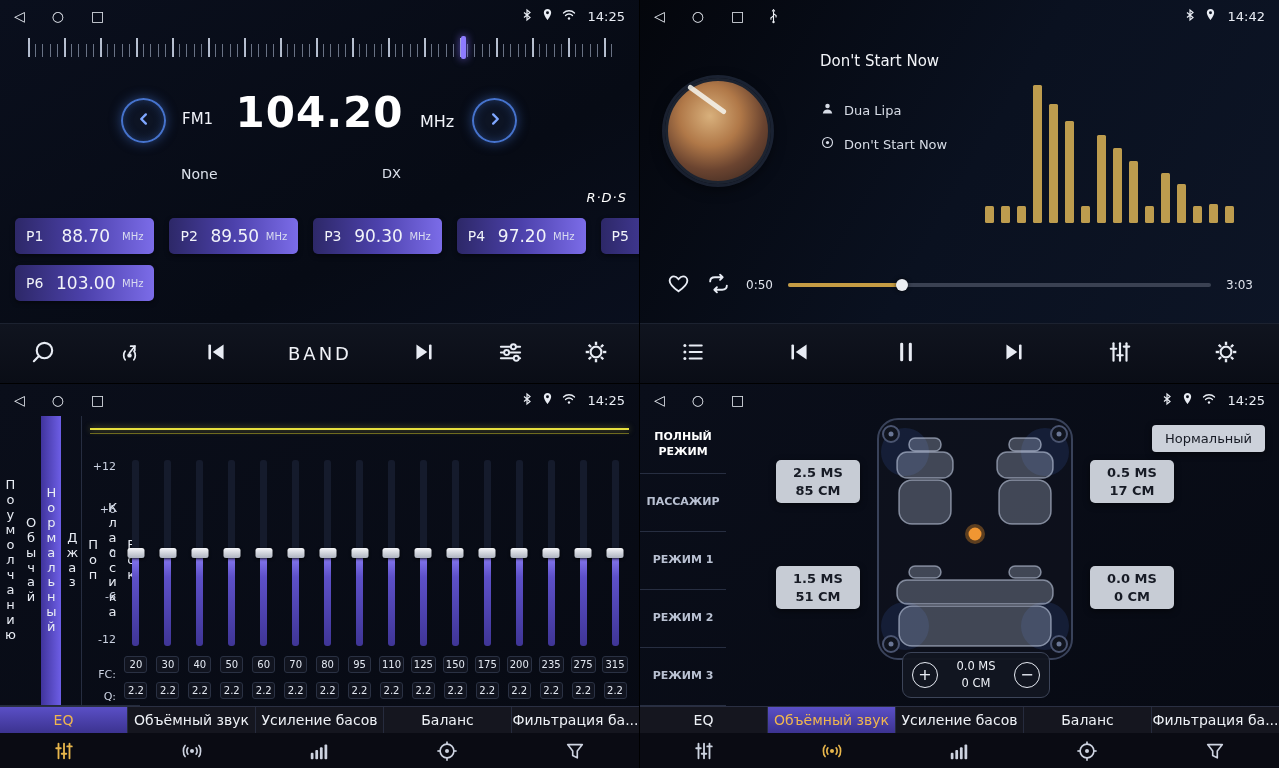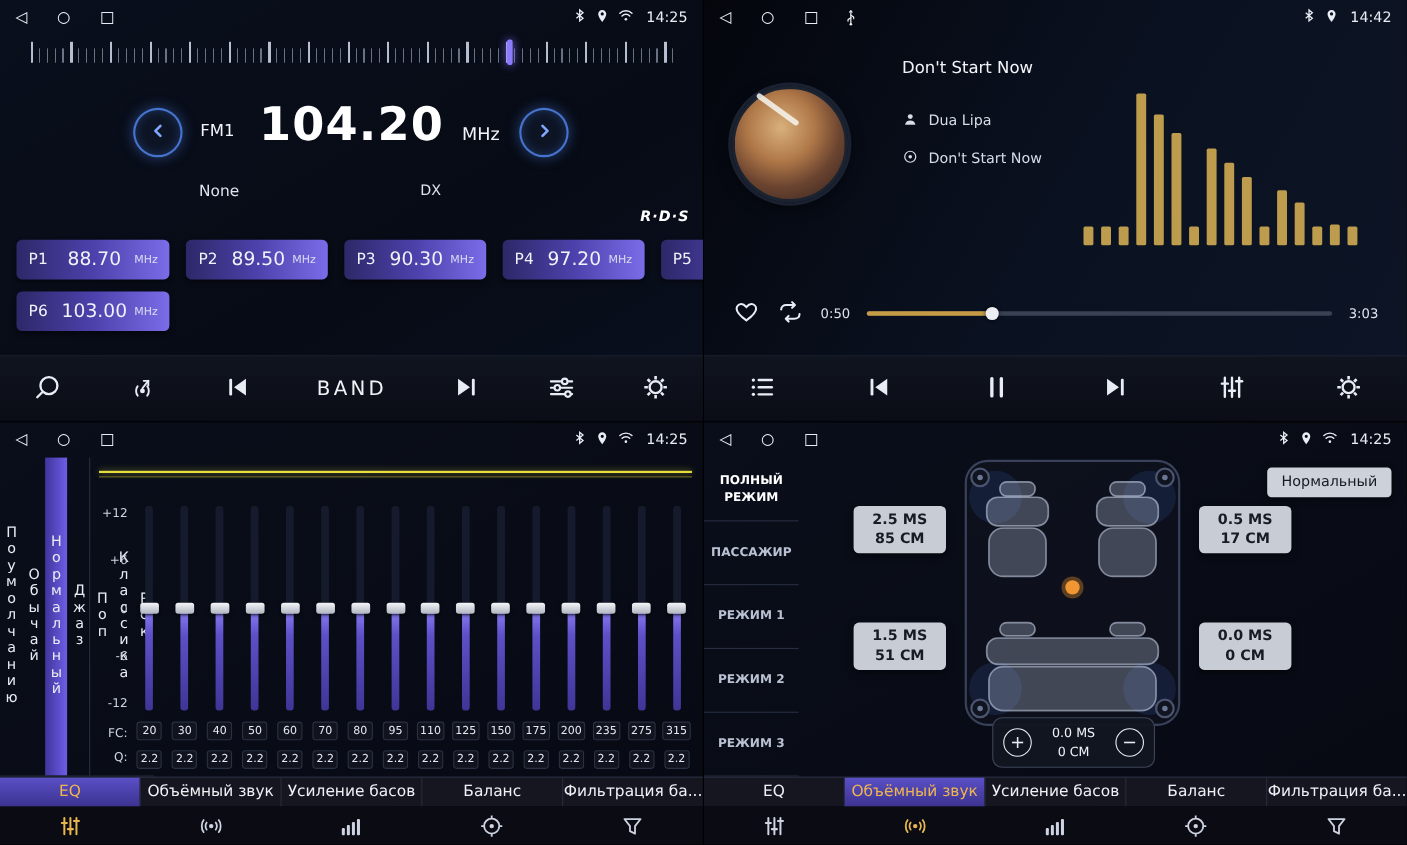--- a/index.html
+++ b/index.html
@@ -29,21 +29,21 @@
   .scale-row{position:absolute;top:62px;left:56px;right:52px;display:flex;justify-content:space-between;font-size:11px;color:#c7cede}
   .freq-zone{position:absolute;top:84px;left:0;right:0;height:130px;color:#fff}
   .chev{position:absolute;width:45px;height:45px;border-radius:50%;background:radial-gradient(circle,#0d1424 40%,#0a101d 100%);border:2px solid rgba(76,126,224,.9);box-shadow:0 0 12px rgba(70,120,220,.5),inset 0 0 10px rgba(70,120,220,.35);display:flex;align-items:center;justify-content:center;cursor:pointer}
   .chev-left{left:121px;top:14px}
   .chev-right{left:472px;top:14px}
   .band-label{position:absolute;left:182px;top:26px;font-size:15px;color:#f2f4fa}
   .big-freq{position:absolute;left:50%;transform:translateX(-50%);top:4px;font-size:42px;font-weight:bold;letter-spacing:1px;color:#fff}
   .freq-unit{position:absolute;left:420px;top:28px;font-size:16px;color:#f2f4fa}
   .pty-label{position:absolute;left:181px;top:82px;font-size:14px;color:#dde2ec}
   .dx-label{position:absolute;left:382px;top:82px;font-size:13px;color:#dde2ec}
-  .rds-badge{position:absolute;right:12px;top:106px;font-size:13px;font-weight:bold;font-style:italic;letter-spacing:1px;color:#fff}
+  .rds-badge{position:absolute;right:12px;top:106px;font-size:13px;font-weight:normal;font-style:italic;letter-spacing:1px;color:#fff}
   .presets-grid{position:absolute;top:218px;left:15px;right:14px;display:grid;grid-template-columns:repeat(5,1fr);gap:11px 15px}
   .preset{height:36px;border:none;border-radius:5px;background:linear-gradient(90deg,#2d2868 0%,#4c41ab 50%,#7b6ce8 100%);display:flex;align-items:center;padding:0 11px;color:#f1f3f9;box-shadow:0 2px 5px rgba(0,0,0,.45);cursor:pointer;font-family:inherit}
   .p-label{font-size:14px;width:30px;text-align:left}
   .p-freq{flex:1;text-align:center;font-size:17px}
   .p-unit{font-size:10px;color:#d9dcf0;width:28px;text-align:right}
   .controls{position:absolute;left:0;right:0;bottom:0;height:60px;background:linear-gradient(180deg,#10141f,#0a0d16);border-top:1px solid #1c2230;display:flex;align-items:center;justify-content:space-around;color:#e8ecf4}
   .ctl{background:none;border:none;color:#e8ecf4;display:flex;align-items:center;justify-content:center;cursor:pointer}
   .band-btn{font-size:18px;letter-spacing:3px;color:#f0f2f7;font-family:inherit}
 
   
@@ -68,21 +68,21 @@
   .eq-sidebar{width:82px;border-right:1px solid #262d40;display:flex;flex-direction:row}
   .eq-preset{flex:1;display:flex;align-items:center;justify-content:center;text-align:center;font-size:13px;color:#e8ecf4;border-bottom:1px solid #242b3c;padding:2px 5px;word-break:break-word;line-height:1.15;cursor:pointer}
   .eq-preset.selected{background:linear-gradient(90deg,#40349c,#6d5ee6)}
   .eq-main{flex:1;position:relative;padding:14px 8px 0 6px}
   .curve-line{position:absolute;top:12px;left:8px;right:10px;height:2px;background:#e6df3e;box-shadow:0 0 6px rgba(230,223,62,.55)}
   .curve-line2{position:absolute;top:17px;left:8px;right:10px;height:1px;background:#6f6b1f}
   .eq-zone{display:flex;margin-top:30px}
   .eq-leftcol{width:32px;display:flex;flex-direction:column;flex:none}
   .gain-scale{height:186px;display:flex;flex-direction:column;justify-content:space-between;align-items:flex-end;font-size:11px;color:#ccd3e2;padding-right:4px}
   .axis-label{height:17px;display:flex;align-items:center;justify-content:flex-end;padding-right:4px;font-size:11px;color:#ccd3e2}
-  .axis-fc{margin-top:12px}
+  .axis-fc{margin-top:20px}
   .axis-q{margin-top:5px}
   .bands{flex:1;display:flex}
   .band{flex:1;display:flex;flex-direction:column;align-items:center}
   .slider{position:relative;height:186px;width:100%;display:flex;justify-content:center;cursor:pointer}
   .slider::before{content:"";width:7px;height:100%;border-radius:3px;background:linear-gradient(180deg,#151b2c 0%,#151b2c 49%,#8a7cf4 51%,#5d50c8 63%,#3f3596 100%)}
   .handle{position:absolute;top:50%;left:50%;transform:translate(-50%,-50%);width:17px;height:10px;border-radius:2.5px;background:linear-gradient(180deg,#f4f5f8,#aeb4c0);box-shadow:0 1px 3px rgba(0,0,0,.85)}
   .chip{height:17px;min-width:23px;margin-top:10px;display:flex;align-items:center;justify-content:center;font-size:10px;color:#e4e9f2;background:#11141f;border:1px solid #2a3143;border-radius:3px;padding:0 2px}
   .q-chip{margin-top:9px}
 
   

